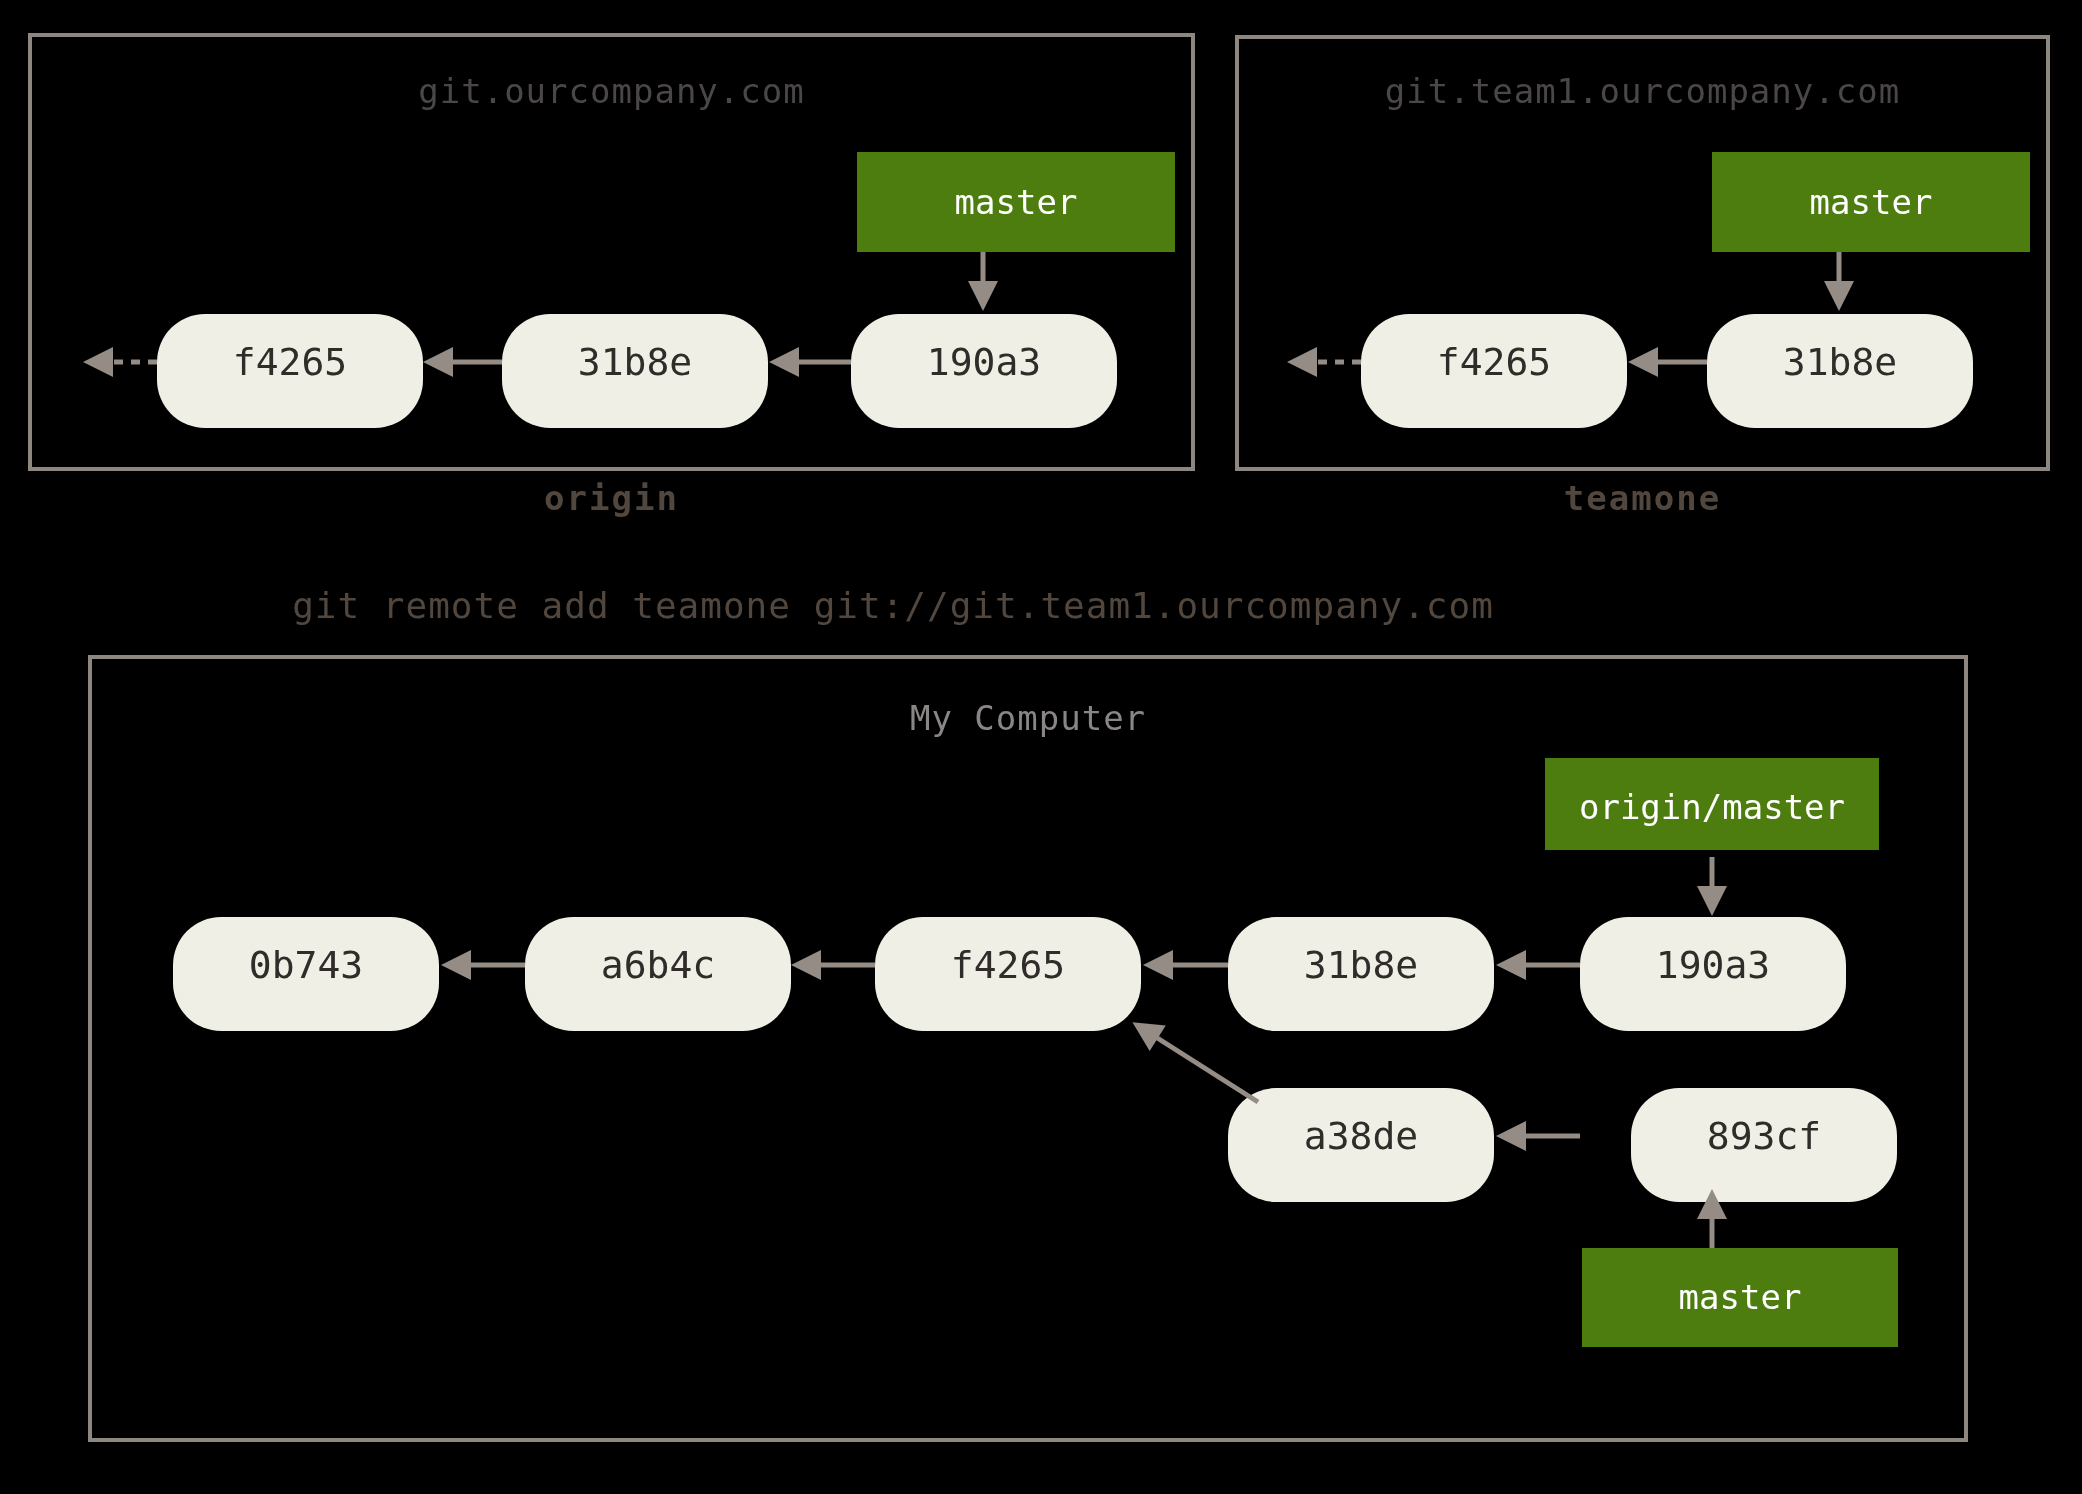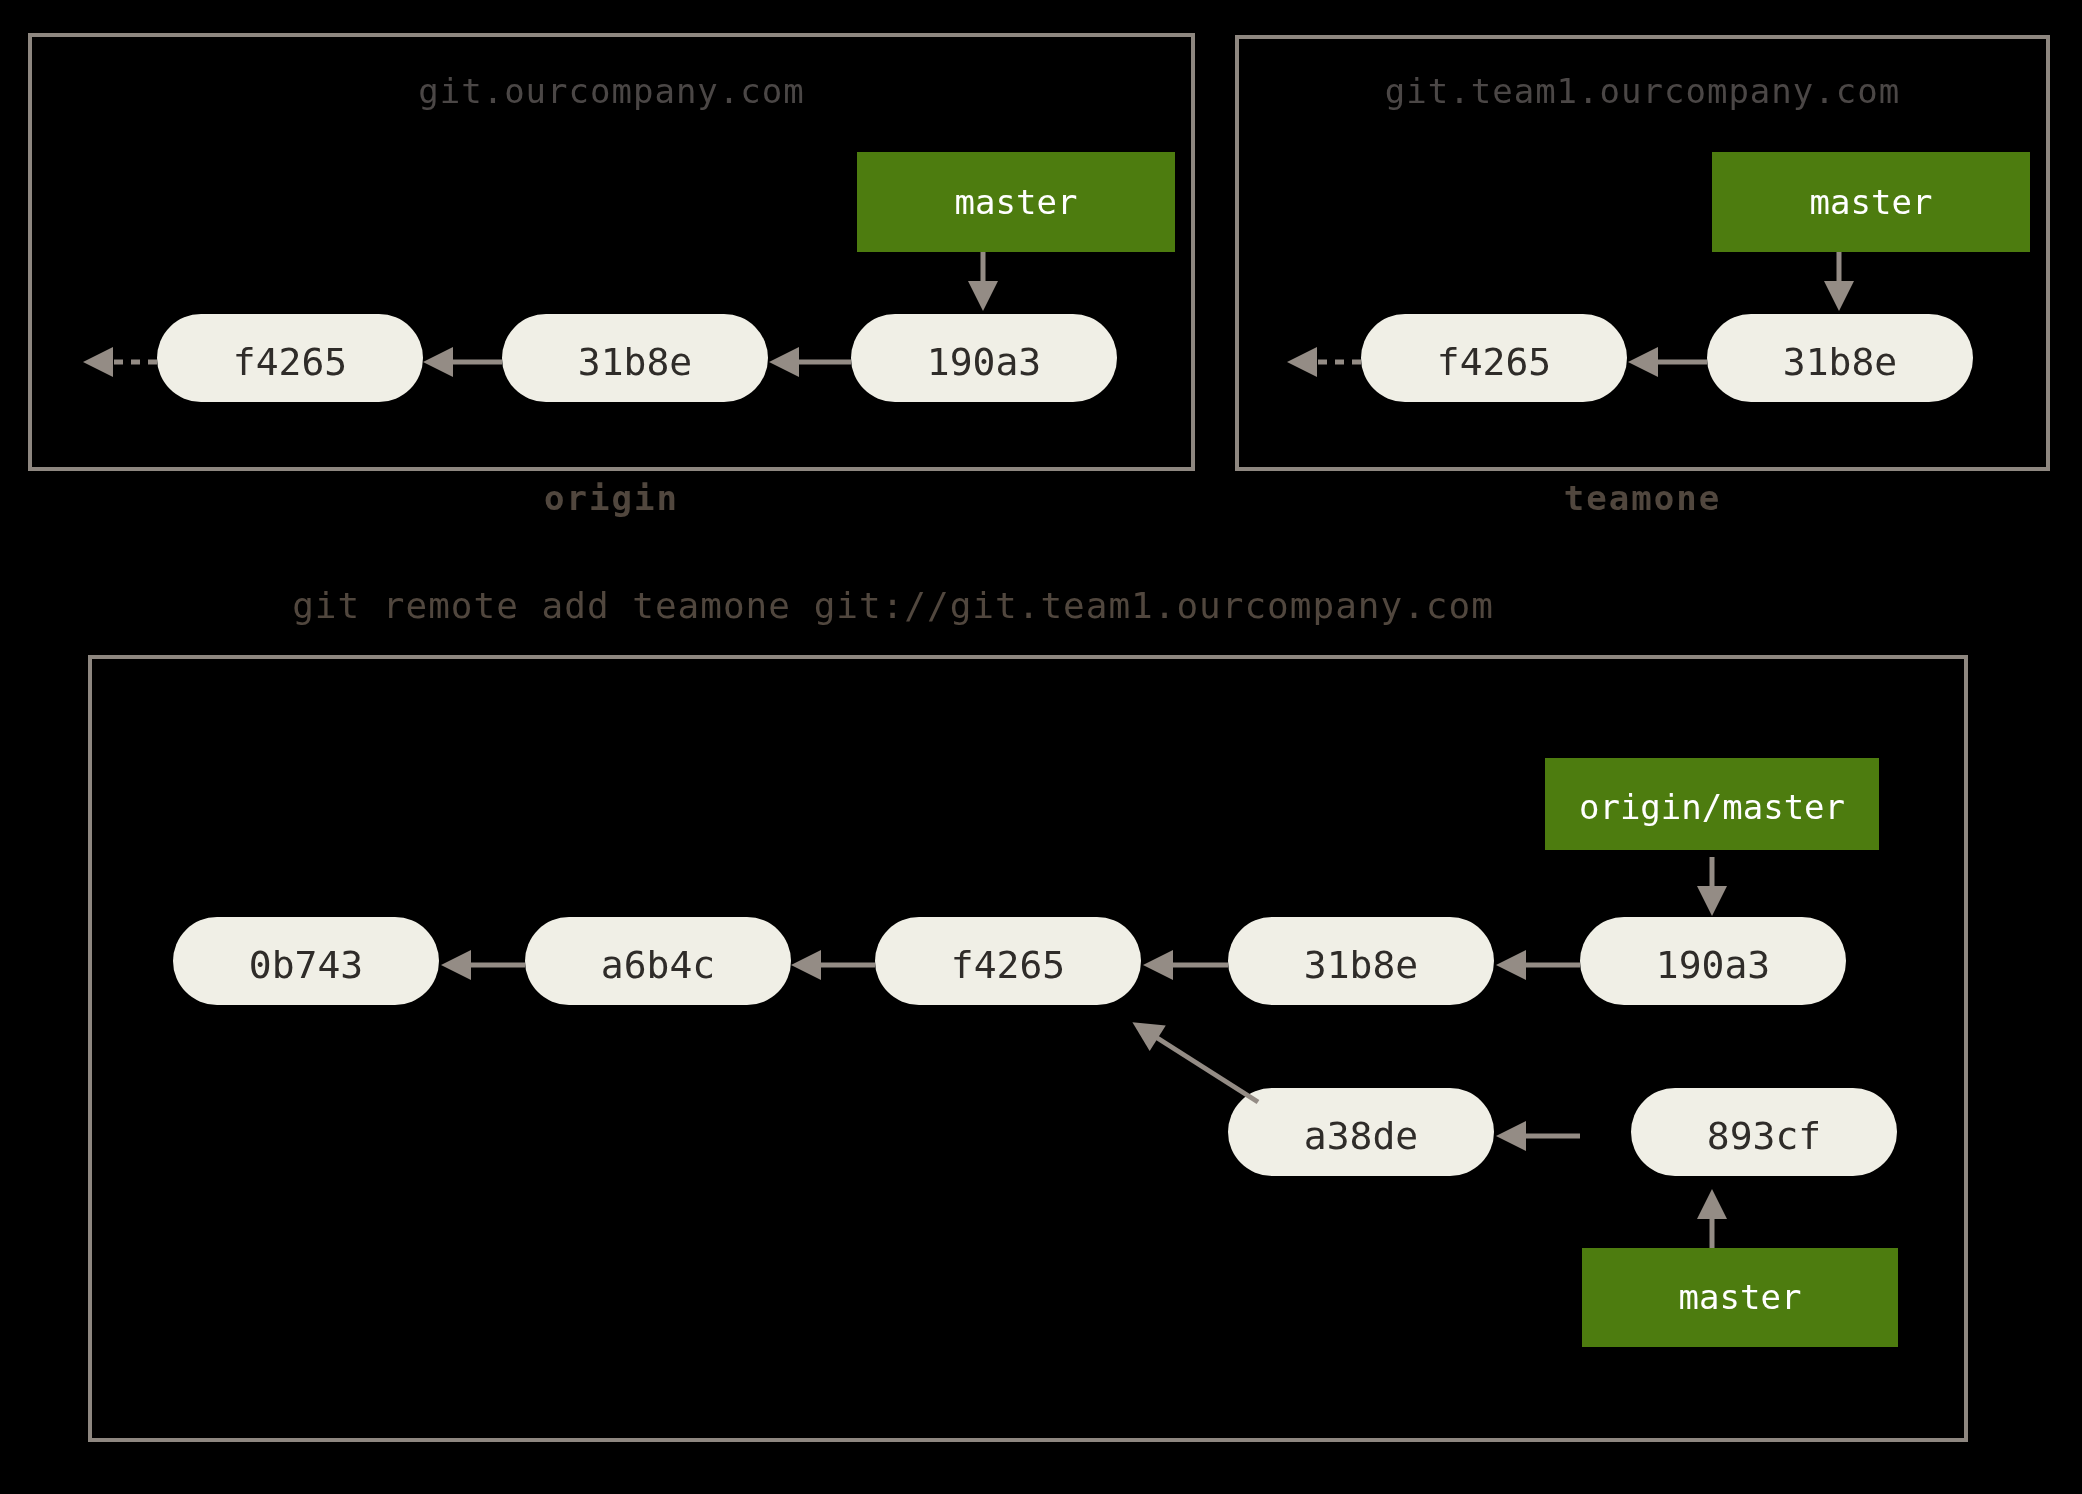--- a/index.html
+++ b/index.html
@@ -11,21 +11,21 @@
     position:absolute; border:4px solid #8e8780; box-sizing:border-box;
     background:transparent;
   }
   .box-title {
     position:absolute; text-align:center; font-size:34px; letter-spacing:1px;
     color:#4b4746;
     margin-top:23px;
   }
   .local-title { color:#8a8685; }
   .commit {
-    position:absolute; width:266px; height:88px; border-radius:48px;
+    position:absolute; width:266px; height:114px; border-radius:48px;
     background:#f0efe6; color:#2f2c29; font-size:38px; line-height:96px;
     text-align:center;
   }
   .branch {
     position:absolute; background:#4d7c0f; color:#ffffff; font-size:34px;
     text-align:center;
   }
   .caption {
     position:absolute; font-size:34px; font-weight:bold; color:#51473e;
     text-align:center; letter-spacing:2px;
@@ -52,20 +52,21 @@
   <div class="repo-box" style="left:1235px; top:35px; width:815px; height:436px;"></div>
   <div class="box-title" style="left:1235px; top:48px; width:815px;">git.team1.ourcompany.com</div>
   <div class="branch" style="left:1712px; top:152px; width:318px; height:100px; line-height:100px;">master</div>
   <div class="commit" style="left:1361px; top:314px;">f4265</div>
   <div class="commit" style="left:1707px; top:314px;">31b8e</div>
   <div class="caption" style="left:1235px; top:478px; width:815px;">teamone</div>
 
   <div class="command">git remote add teamone git://git.team1.ourcompany.com</div>
 
   <div class="repo-box" style="left:88px; top:655px; width:1880px; height:787px;"></div>
+  <div class="box-title local-title" style="left:88px; top:675px; width:1880px;">My Computer</div>
   <div class="branch" style="left:1545px; top:758px; width:334px; height:92px; line-height:99px;">origin/master</div>
 
   <div class="commit" style="left:173px; top:917px;">0b743</div>
   <div class="commit" style="left:525px; top:917px;">a6b4c</div>
   <div class="commit" style="left:875px; top:917px;">f4265</div>
   <div class="commit" style="left:1228px; top:917px;">31b8e</div>
   <div class="commit" style="left:1580px; top:917px;">190a3</div>
 
   <div class="commit" style="left:1228px; top:1088px;">a38de</div>
   <div class="commit" style="left:1631px; top:1088px;">893cf</div>

